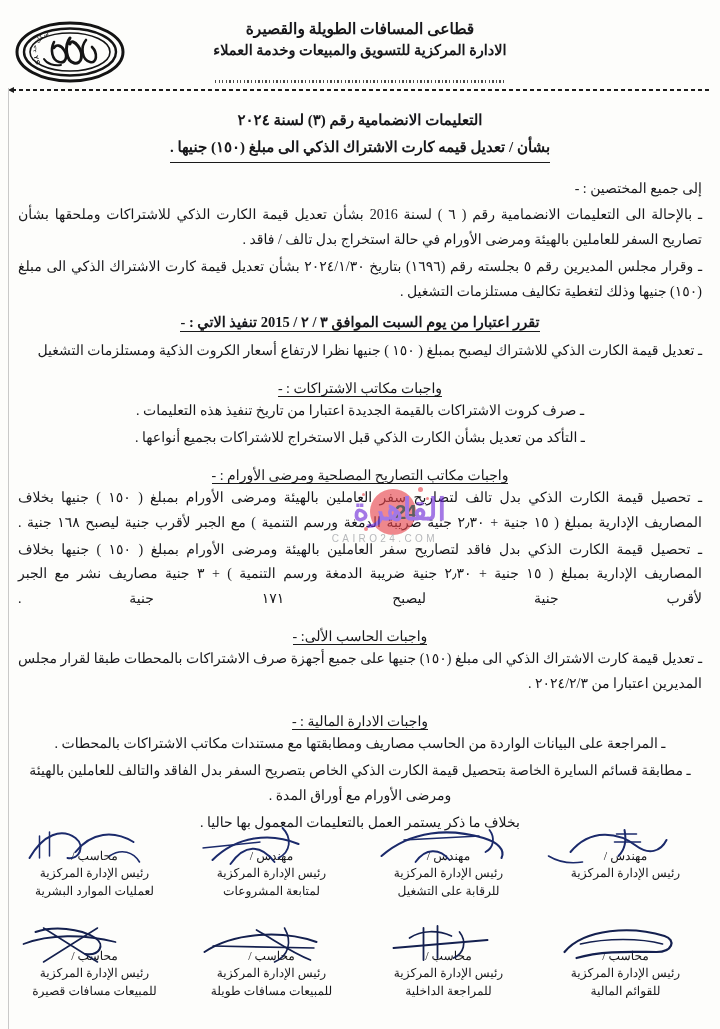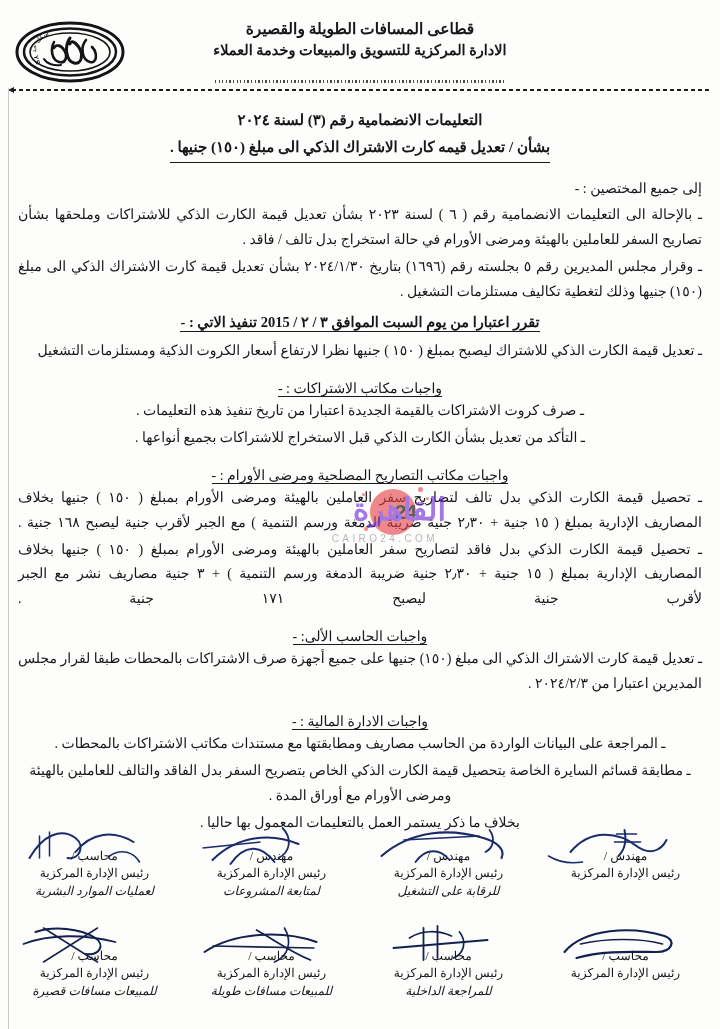--- a/index.html
+++ b/index.html
@@ -219,21 +219,21 @@
     position: relative;
     flex: 1 1 25%;
     text-align: center;
     font-size: 12.2px;
     line-height: 1.42;
     padding-top: 22px;
     box-sizing: border-box;
   }
   .sig-role { white-space: nowrap; }
   .sig-title1 { white-space: nowrap; }
-  .sig-title2 { white-space: nowrap; font-style: italic; }
+  .sig-title2 { white-space: nowrap; }
   .ink {
     position: absolute;
     top: -4px;
     right: 0;
     left: 0;
     height: 46px;
     pointer-events: none;
   }
   .ink svg { width: 100%; height: 100%; overflow: visible; }
 </style>
@@ -275,21 +275,21 @@
 
   <div class="body-wrap">
 
     <div class="title-block">
       <div class="title-main">التعليمات الانضمامية رقم (٣) لسنة ٢٠٢٤</div>
       <div class="title-sub">بشأن / تعديل قيمه كارت الاشتراك الذكي الى مبلغ (١٥٠) جنيها .</div>
     </div>
 
     <div class="para right blk">إلى جميع المختصين : -</div>
 
-    <div class="para blk">ـ بالإحالة الى التعليمات الانضمامية رقم ( ٦ ) لسنة ٢٠٢٣ بشأن تعديل قيمة الكارت الذكي للاشتراكات وملحقها بشأن تصاريح السفر للعاملين بالهيئة ومرضى الأورام في حالة استخراج بدل تالف / فاقد .</div>
+    <div class="para blk">ـ بالإحالة الى التعليمات الانضمامية رقم ( ٦ ) لسنة 2016 بشأن تعديل قيمة الكارت الذكي للاشتراكات وملحقها بشأن تصاريح السفر للعاملين بالهيئة ومرضى الأورام في حالة استخراج بدل تالف / فاقد .</div>
     <div class="para blk">ـ وقرار مجلس المديرين رقم ٥ بجلسته رقم (١٦٩٦) بتاريخ ٢٠٢٤/١/٣٠ بشأن تعديل قيمة كارت الاشتراك الذكي الى مبلغ (١٥٠) جنيها وذلك لتغطية تكاليف مستلزمات التشغيل .</div>
 
     <div class="decree"><span>تقرر اعتبارا من يوم السبت الموافق ٣ / ٢ / 2015 تنفيذ الاتي : -</span></div>
 
     <div class="para blk">ـ تعديل قيمة الكارت الذكي للاشتراك ليصبح بمبلغ ( ١٥٠ ) جنيها نظرا لارتفاع أسعار الكروت الذكية ومستلزمات التشغيل</div>
 
     <div class="section-head"><span>واجبات مكاتب الاشتراكات : -</span></div>
     <div class="para center">ـ صرف كروت الاشتراكات بالقيمة الجديدة اعتبارا من تاريخ تنفيذ هذه التعليمات .</div>
     <div class="para center blk">ـ التأكد من تعديل بشأن الكارت الذكي قبل الاستخراج للاشتراكات بجميع أنواعها .</div>
 
@@ -379,20 +379,21 @@
     <div class="sig-row">
       <div class="sig-cell">
         <div class="ink">
           <svg viewBox="0 0 170 46" aria-hidden="true">
             <path d="M24 30 C44 6 92 4 124 14 C136 18 132 30 116 30 C96 30 62 28 36 36" fill="none" stroke="#14204f" stroke-width="2.2" stroke-linecap="round"></path>
             <path d="M40 22 C66 16 100 16 122 22" fill="none" stroke="#14204f" stroke-width="1.7" stroke-linecap="round"></path>
           </svg>
         </div>
         <div class="sig-role">محاسب /</div>
         <div class="sig-title1">رئيس الإدارة المركزية</div>
+        <div class="sig-title2">للقوائم المالية</div>
       </div>
 
       <div class="sig-cell">
         <div class="ink">
           <svg viewBox="0 0 170 46" aria-hidden="true">
             <path d="M30 26 L124 18" stroke="#14204f" stroke-width="1.9" stroke-linecap="round"></path>
             <path d="M60 6 L60 38 M74 4 L74 36" stroke="#14204f" stroke-width="1.8" stroke-linecap="round"></path>
             <path d="M46 16 C58 8 74 8 88 14" fill="none" stroke="#14204f" stroke-width="1.7" stroke-linecap="round"></path>
             <path d="M96 10 C104 20 100 32 90 36" fill="none" stroke="#14204f" stroke-width="1.7" stroke-linecap="round"></path>
           </svg>

